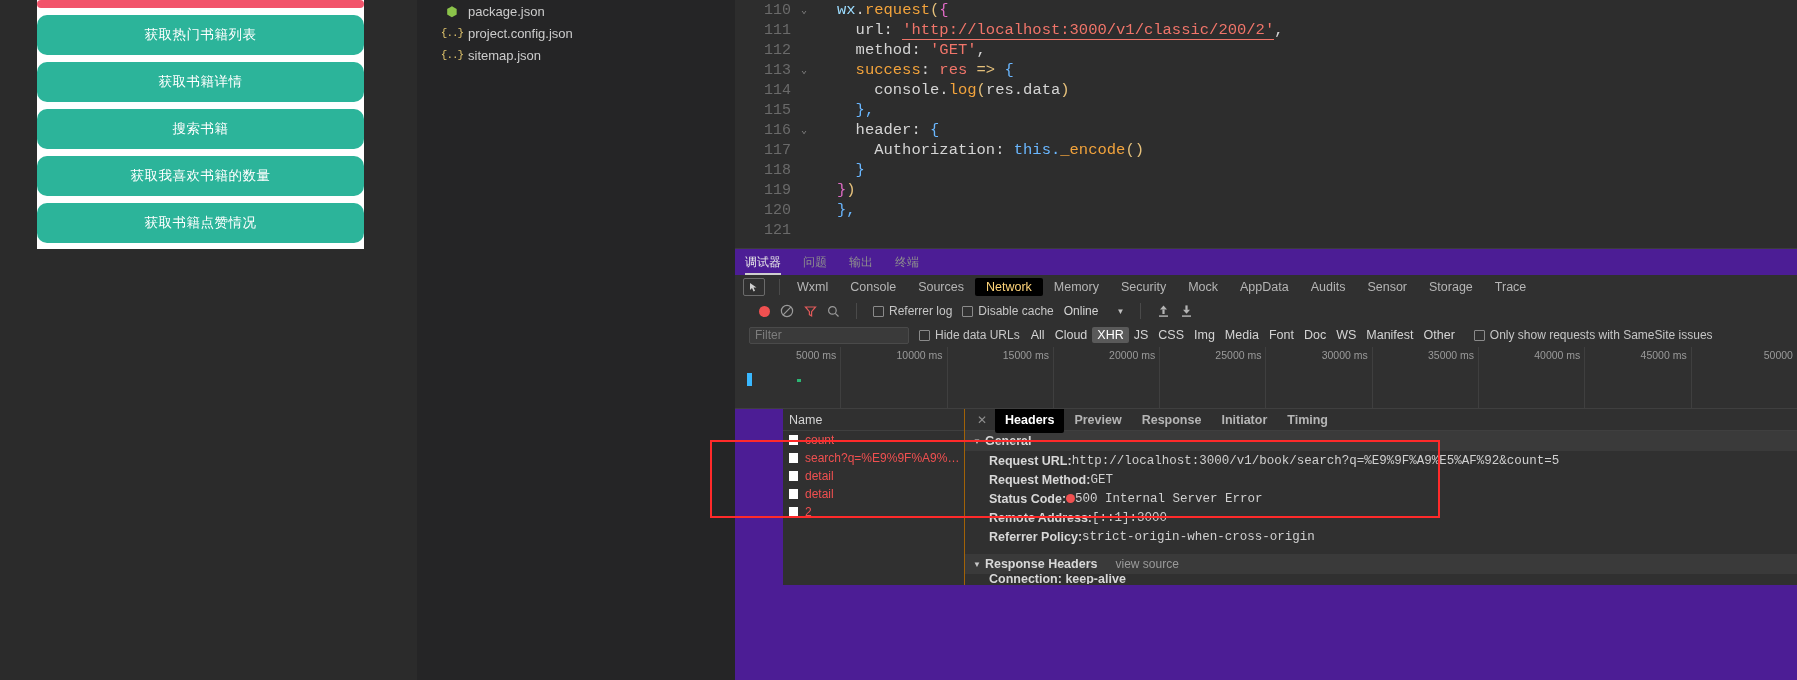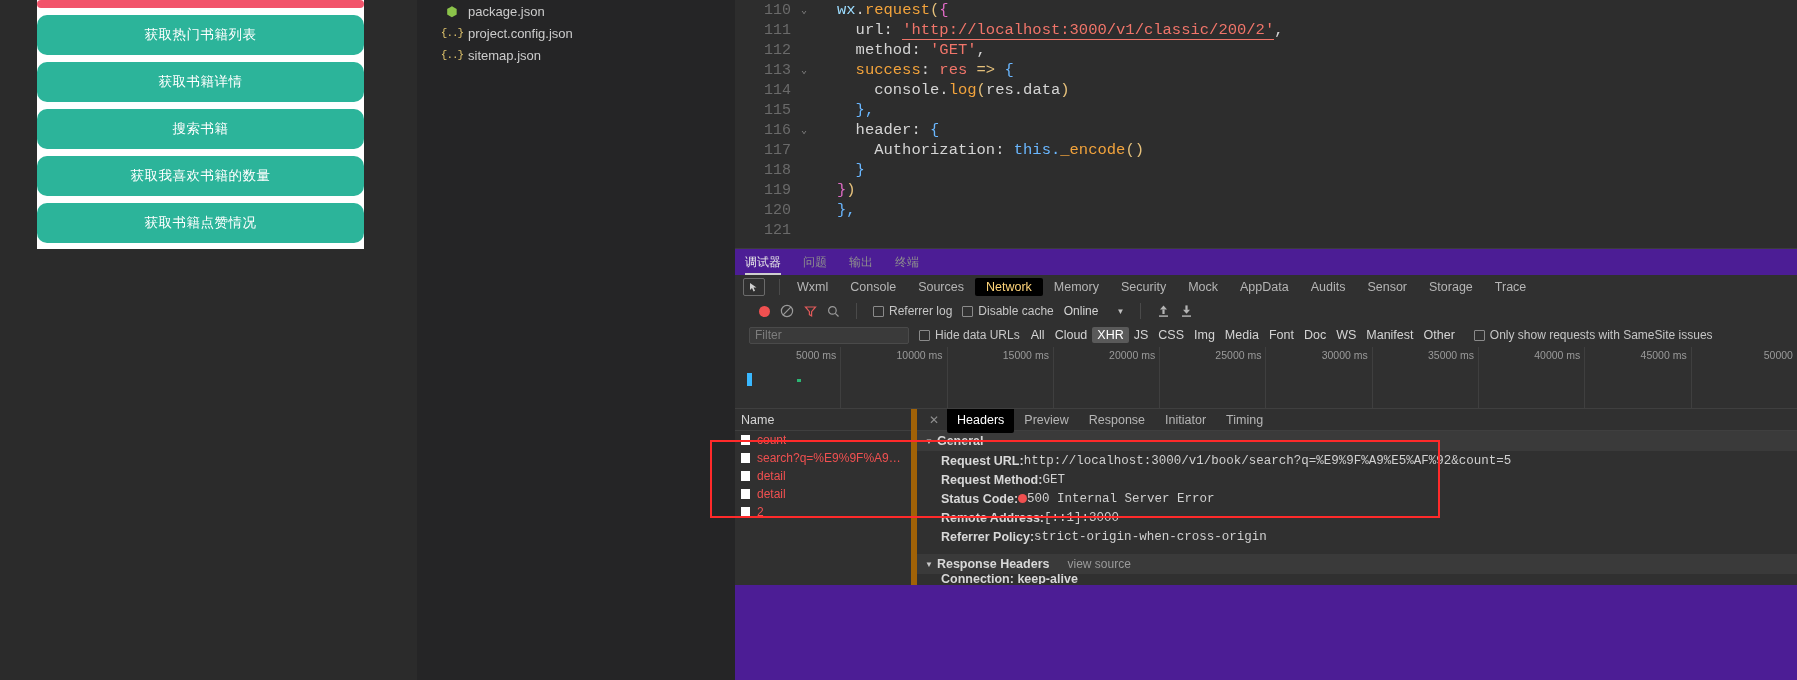--- a/index.html
+++ b/index.html
@@ -126,33 +126,33 @@
   .ov-cell:first-child { border-left: none; }
   .ov-tick {
     position: absolute; right: 4px; top: 2px; color: #9a9a9a; font-size: 10.5px;
     font-family: "Liberation Sans", sans-serif; white-space: nowrap;
   }
   .ov-bar1 { position: absolute; left: 12px; top: 26px; width: 5px; height: 13px; background: #39b8ff; }
   .ov-bar2 { position: absolute; left: 62px; top: 32px; width: 4px; height: 3px; background: #2bb673; }
 
   
   .lower { display: flex; height: 176px; }
-  .reqlist { width: 182px; background: #303030; border-right: 6px solid #a16207; }
+  .reqlist { width: 182px; background: #303030; border-right: 1px solid #a16207; margin-left: 48px; }
   .reqlist-head {
     height: 22px; display: flex; align-items: center; padding-left: 6px;
     color: #d4d4d4; font-size: 12.5px; border-bottom: 1px solid #3f3f3f;
   }
   .req-row { display: flex; align-items: center; height: 18px; padding-left: 6px; gap: 7px; }
   .req-sq { width: 9px; height: 10px; background: #ffffff; flex: none; }
   .req-name { font-size: 12px; color: #f05050; overflow: hidden; white-space: nowrap; text-overflow: ellipsis; }
 
   .details { flex: 1; background: #303030; }
   .det-tabs { display: flex; align-items: center; height: 22px; gap: 0px; padding-left: 4px; border-bottom: 1px solid #3f3f3f; }
   .det-x { color: #8f8f8f; font-size: 12px; padding: 0 8px; }
-  .dtab { color: #b5b5b5; font-size: 12.5px; padding: 6px 10px; border-radius: 2px; }
+  .dtab { color: #b5b5b5; font-size: 12.5px; padding: 6px 10px; border-radius: 2px; font-weight: bold; }
   .dtab.active { background: #000000; color: #ffffff; }
 
   .det-section-head {
     display: flex; align-items: center; gap: 4px; height: 20px; padding-left: 8px;
     background: #3a3a3a; color: #d8d8d8; font-size: 12.5px; font-weight: bold;
   }
   .tri { font-size: 8px; color: #c8c8c8; }
   .det-row {
     display: flex; align-items: center; height: 19px; padding-left: 24px;
     font-size: 12.5px; font-family: "Liberation Mono", monospace;

